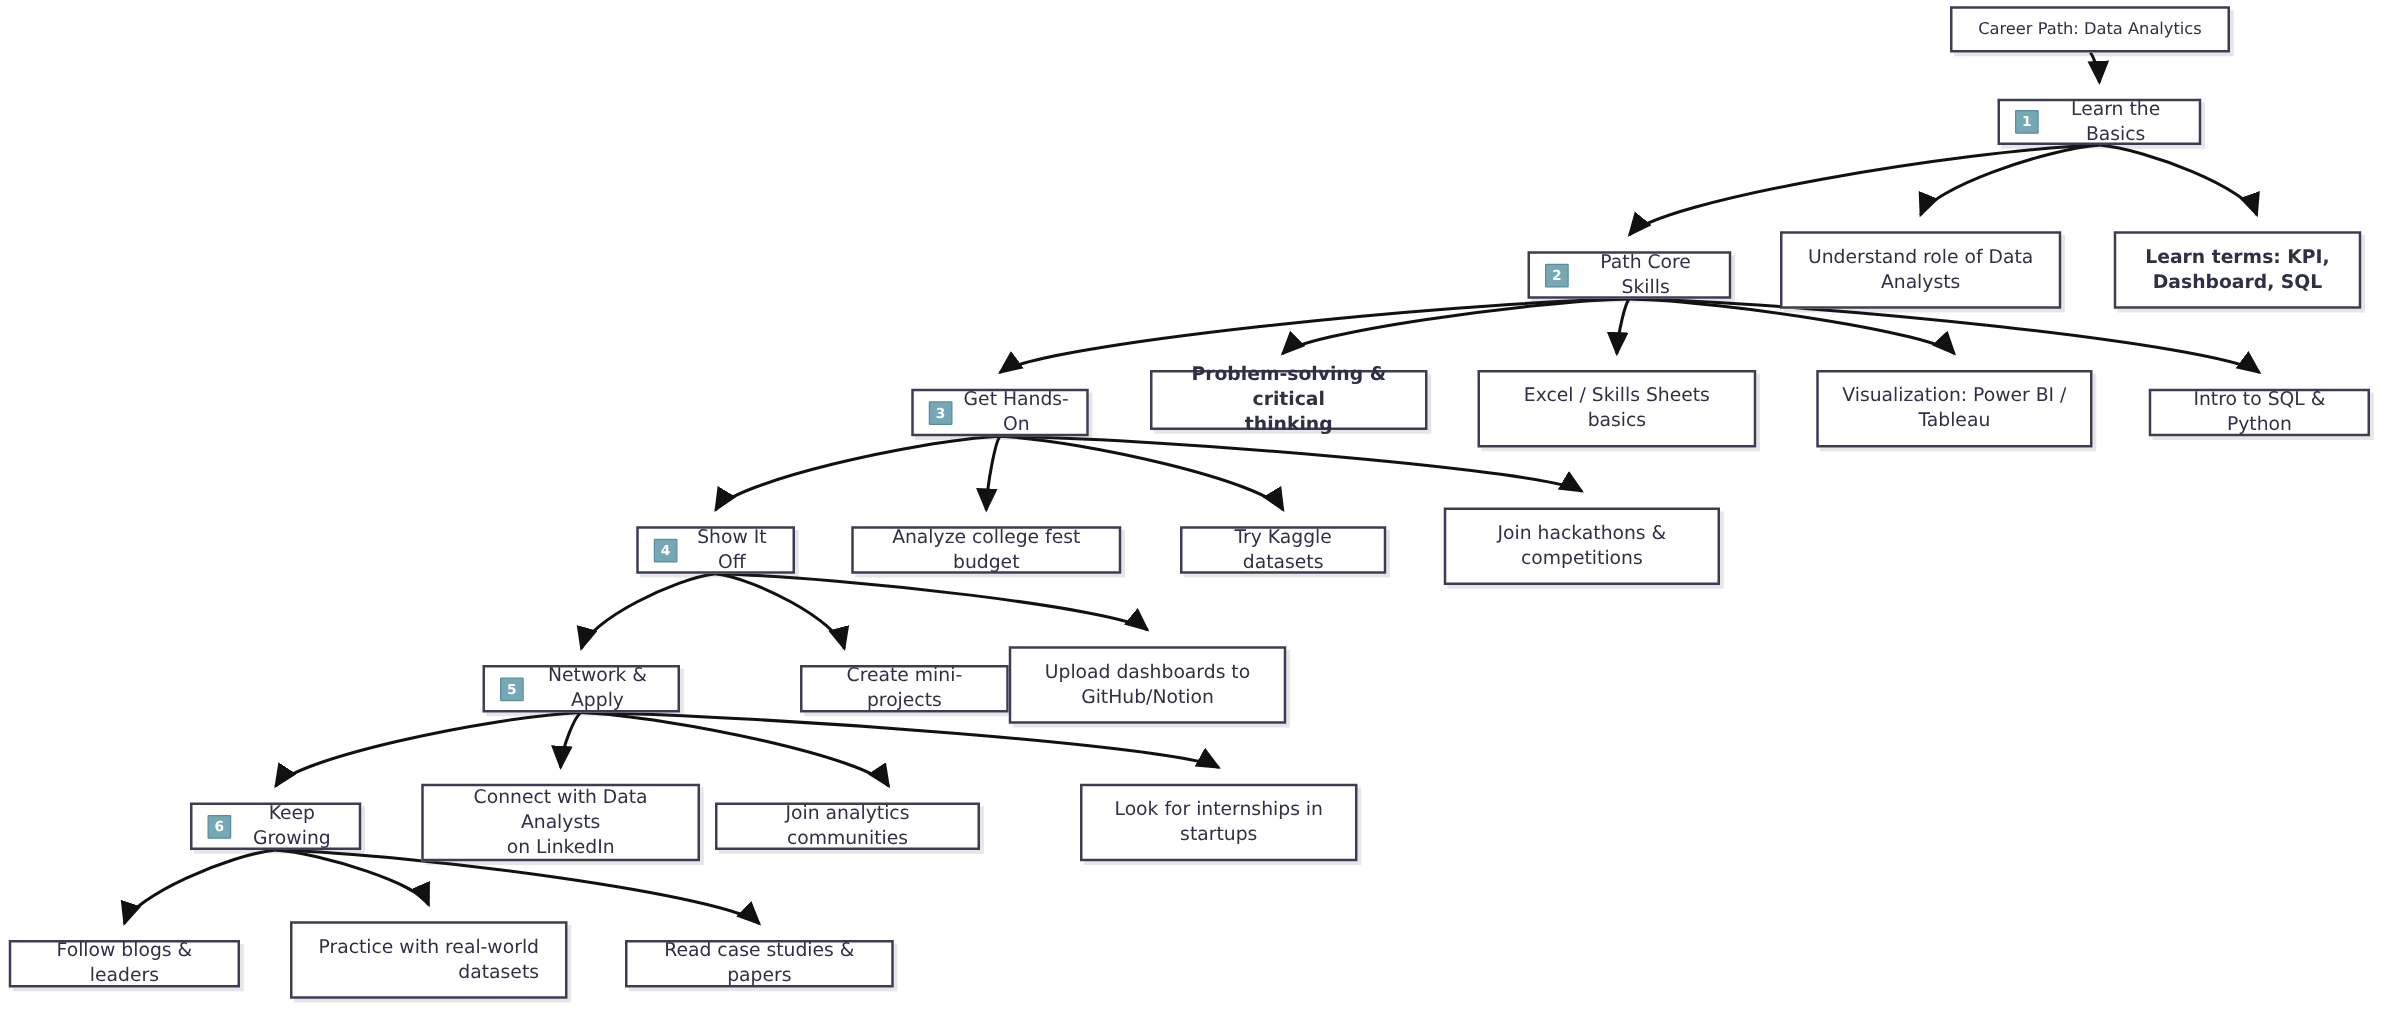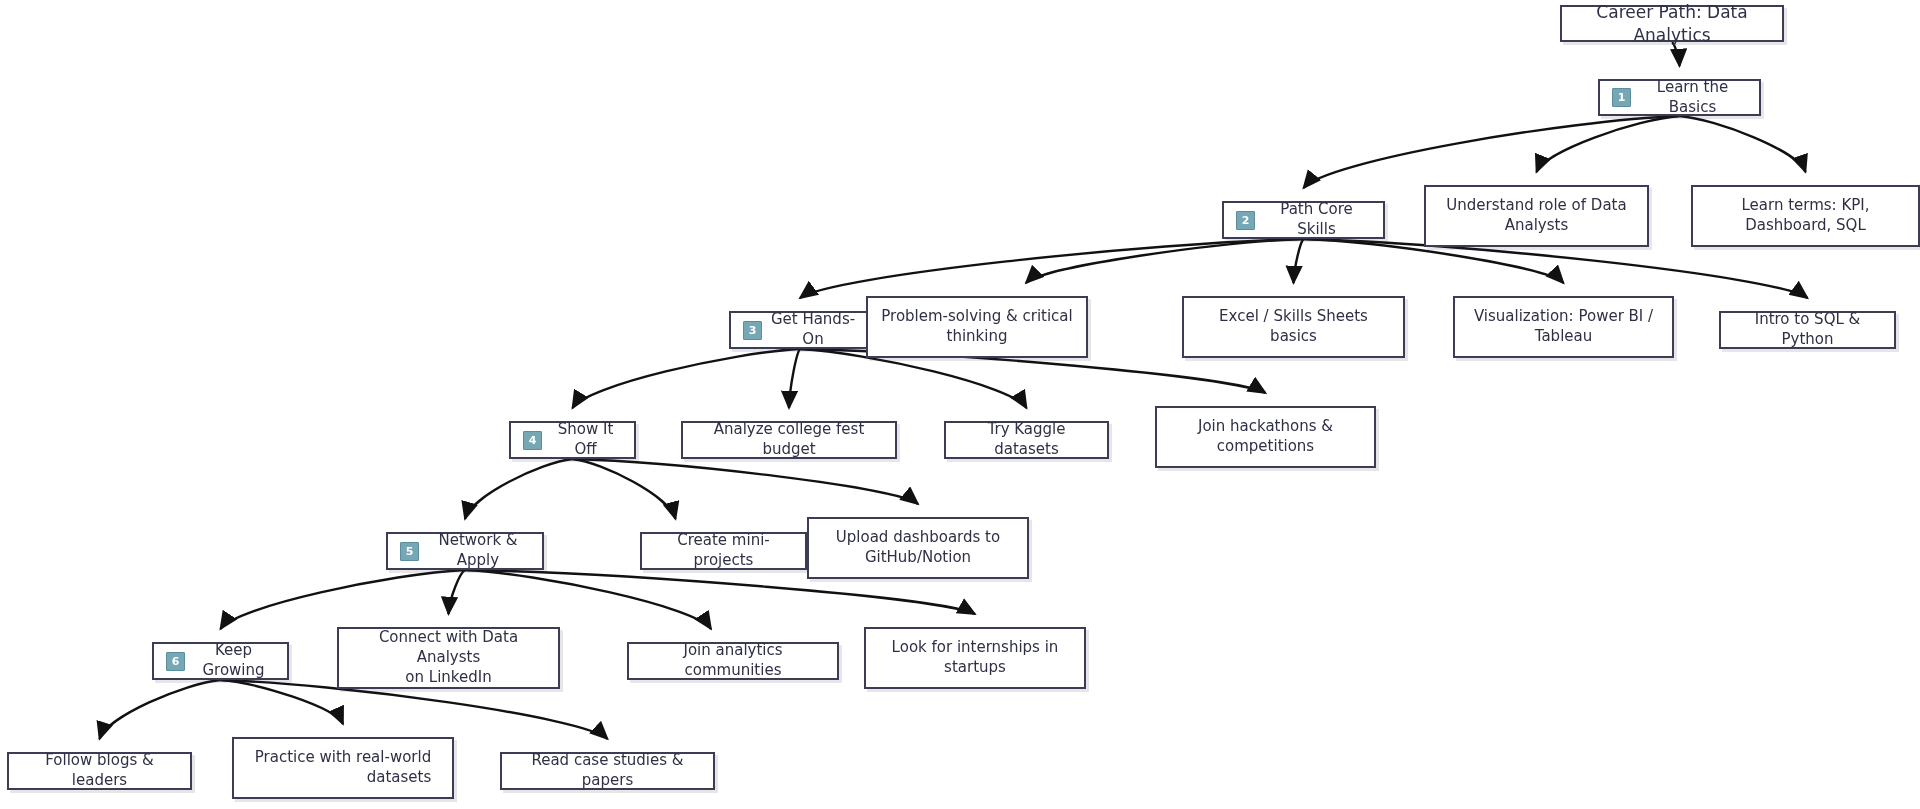--- a/index.html
+++ b/index.html
@@ -68,21 +68,21 @@
     height: 17px;
     background: #76a7b5;
     border: 1px solid #5c8d9c;
     color: #ffffff;
     font-size: 11px;
     font-weight: bold;
     line-height: 1;
     border-radius: 1px;
   }
   .mm-node.root-node {
-    font-size: 17px;
+    font-size: 13px;
   }
 </style>
 </head>
 <body>
 
 <div id="diagram-root">
   <svg id="edge-layer" viewBox="0 0 1920 809" width="1920" height="809" xmlns="http://www.w3.org/2000/svg">
     <defs>
       <marker id="arrowhead" markerWidth="9" markerHeight="9" refX="7.2" refY="3.6" orient="auto" markerUnits="strokeWidth">
         <path d="M0,0 L8,3.6 L0,7.2 Z" fill="#111111"></path>
@@ -131,33 +131,33 @@
           <span class="badge">2</span>
           <span class="node-label">Path Core Skills</span>
         </div>
       </div>
       <div class="mm-node" style="left: 1424px; top: 185px; width: 225px; height: 62px;">
         <div class="node-inner">
           <span class="node-label">Understand role of Data
 Analysts</span>
         </div>
       </div>
-      <div class="mm-node" style="left: 1691px; top: 185px; width: 229px; height: 62px;">
+      <div class="mm-node" style="left: 1691px; top: 185px; width: 198px; height: 62px; font-weight: bold;">
         <div class="node-inner">
           <span class="node-label">Learn terms: KPI,
 Dashboard, SQL</span>
         </div>
       </div>
       <div class="mm-node" style="left: 729px; top: 311px; width: 142px; height: 38px;">
         <div class="node-inner">
           <span class="badge">3</span>
           <span class="node-label">Get Hands-On</span>
         </div>
       </div>
-      <div class="mm-node" style="left: 866px; top: 296px; width: 222px; height: 62px;">
+      <div class="mm-node" style="left: 920px; top: 296px; width: 222px; height: 48px; font-weight: bold;">
         <div class="node-inner">
           <span class="node-label">Problem-solving &amp; critical
 thinking</span>
         </div>
       </div>
       <div class="mm-node" style="left: 1182px; top: 296px; width: 223px; height: 62px;">
         <div class="node-inner">
           <span class="node-label">Excel / Skills Sheets
 basics</span>
         </div>
@@ -217,21 +217,21 @@
           <span class="badge">6</span>
           <span class="node-label">Keep Growing</span>
         </div>
       </div>
       <div class="mm-node" style="left: 337px; top: 627px; width: 223px; height: 62px;">
         <div class="node-inner">
           <span class="node-label">Connect with Data Analysts
 on LinkedIn</span>
         </div>
       </div>
-      <div class="mm-node" style="left: 627px; top: 642px; width: 212px; height: 38px;">
+      <div class="mm-node" style="left: 572px; top: 642px; width: 212px; height: 38px;">
         <div class="node-inner">
           <span class="node-label">Join analytics communities</span>
         </div>
       </div>
       <div class="mm-node" style="left: 864px; top: 627px; width: 222px; height: 62px;">
         <div class="node-inner">
           <span class="node-label">Look for internships in
 startups</span>
         </div>
       </div>

